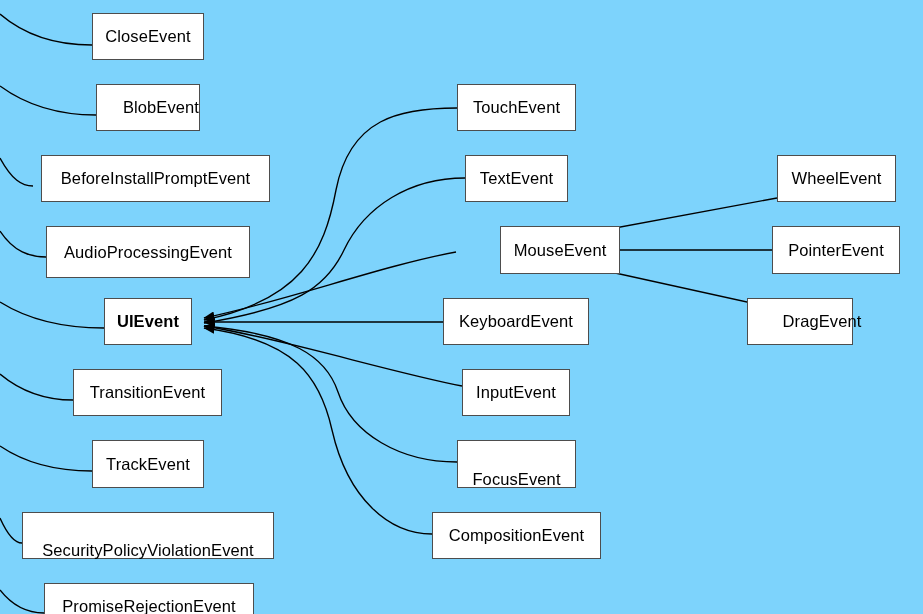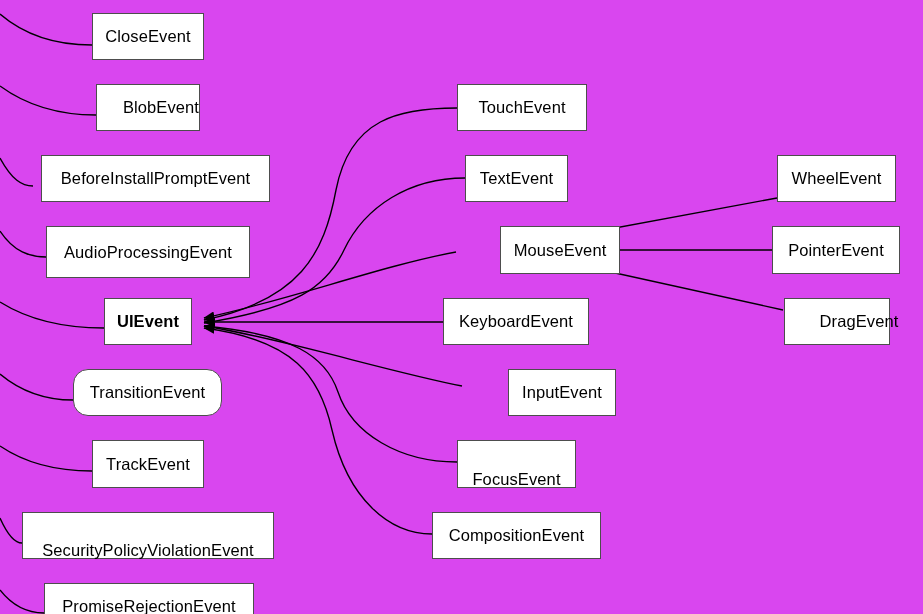--- a/index.html
+++ b/index.html
@@ -7,21 +7,21 @@
     padding: 0;
     background: #ffffff;
   }
   body {
     font-family: "Liberation Sans", sans-serif;
   }
   #canvas {
     position: relative;
     width: 923px;
     height: 614px;
-    background: #d946ef;
+    background: #7dd3fc;
     overflow: hidden;
   }
   #edges {
     position: absolute;
     left: 0;
     top: 0;
     width: 923px;
     height: 614px;
   }
   .node {
@@ -88,58 +88,58 @@
   </div>
   <div class="node" style="left:33px;top:155px;width:229px;height:47px;margin-left:8px;">
     <span class="node-label">BeforeInstallPromptEvent</span>
   </div>
   <div class="node" style="left:46px;top:226px;width:204px;height:52px;">
     <span class="node-label">AudioProcessingEvent</span>
   </div>
   <div class="node" style="left:104px;top:298px;width:88px;height:47px;font-weight:bold;">
     <span class="node-label">UIEvent</span>
   </div>
-  <div class="node" style="left:73px;top:369px;width:149px;height:47px;border-radius:15px;">
+  <div class="node" style="left:73px;top:369px;width:149px;height:47px;">
     <span class="node-label">TransitionEvent</span>
   </div>
   <div class="node" style="left:92px;top:440px;width:112px;height:48px;">
     <span class="node-label">TrackEvent</span>
   </div>
   <div class="node" style="left:22px;top:512px;width:252px;height:47px;align-items:flex-end;">
     <span class="node-label">SecurityPolicyViolationEvent</span>
   </div>
   <div class="node" style="left:44px;top:583px;width:210px;height:47px;">
     <span class="node-label">PromiseRejectionEvent</span>
   </div>
 
-  <div class="node" style="left:457px;top:84px;width:130px;height:47px;">
+  <div class="node" style="left:457px;top:84px;width:119px;height:47px;">
     <span class="node-label">TouchEvent</span>
   </div>
   <div class="node" style="left:465px;top:155px;width:103px;height:47px;">
     <span class="node-label">TextEvent</span>
   </div>
   <div class="node" style="left:456px;top:226px;width:120px;height:48px;margin-left:44px;">
     <span class="node-label">MouseEvent</span>
   </div>
   <div class="node" style="left:443px;top:298px;width:146px;height:47px;">
     <span class="node-label">KeyboardEvent</span>
   </div>
-  <div class="node" style="left:462px;top:369px;width:108px;height:47px;margin-left:46px;">
+  <div class="node" style="left:462px;top:369px;width:108px;height:47px;">
     <span class="node-label">InputEvent</span>
   </div>
   <div class="node" style="left:457px;top:440px;width:119px;height:48px;align-items:flex-end;">
     <span class="node-label">FocusEvent</span>
   </div>
   <div class="node" style="left:432px;top:512px;width:169px;height:47px;">
     <span class="node-label">CompositionEvent</span>
   </div>
 
   <div class="node" style="left:777px;top:155px;width:119px;height:47px;">
     <span class="node-label">WheelEvent</span>
   </div>
   <div class="node" style="left:772px;top:226px;width:128px;height:48px;">
     <span class="node-label">PointerEvent</span>
   </div>
-  <div class="node" style="left:784px;top:298px;width:106px;height:47px;padding-left:44px;">
+  <div class="node" style="left:747px;top:298px;width:106px;height:47px;padding-left:44px;">
     <span class="node-label">DragEvent</span>
   </div>
 
 </div>
 
 </body></html>

